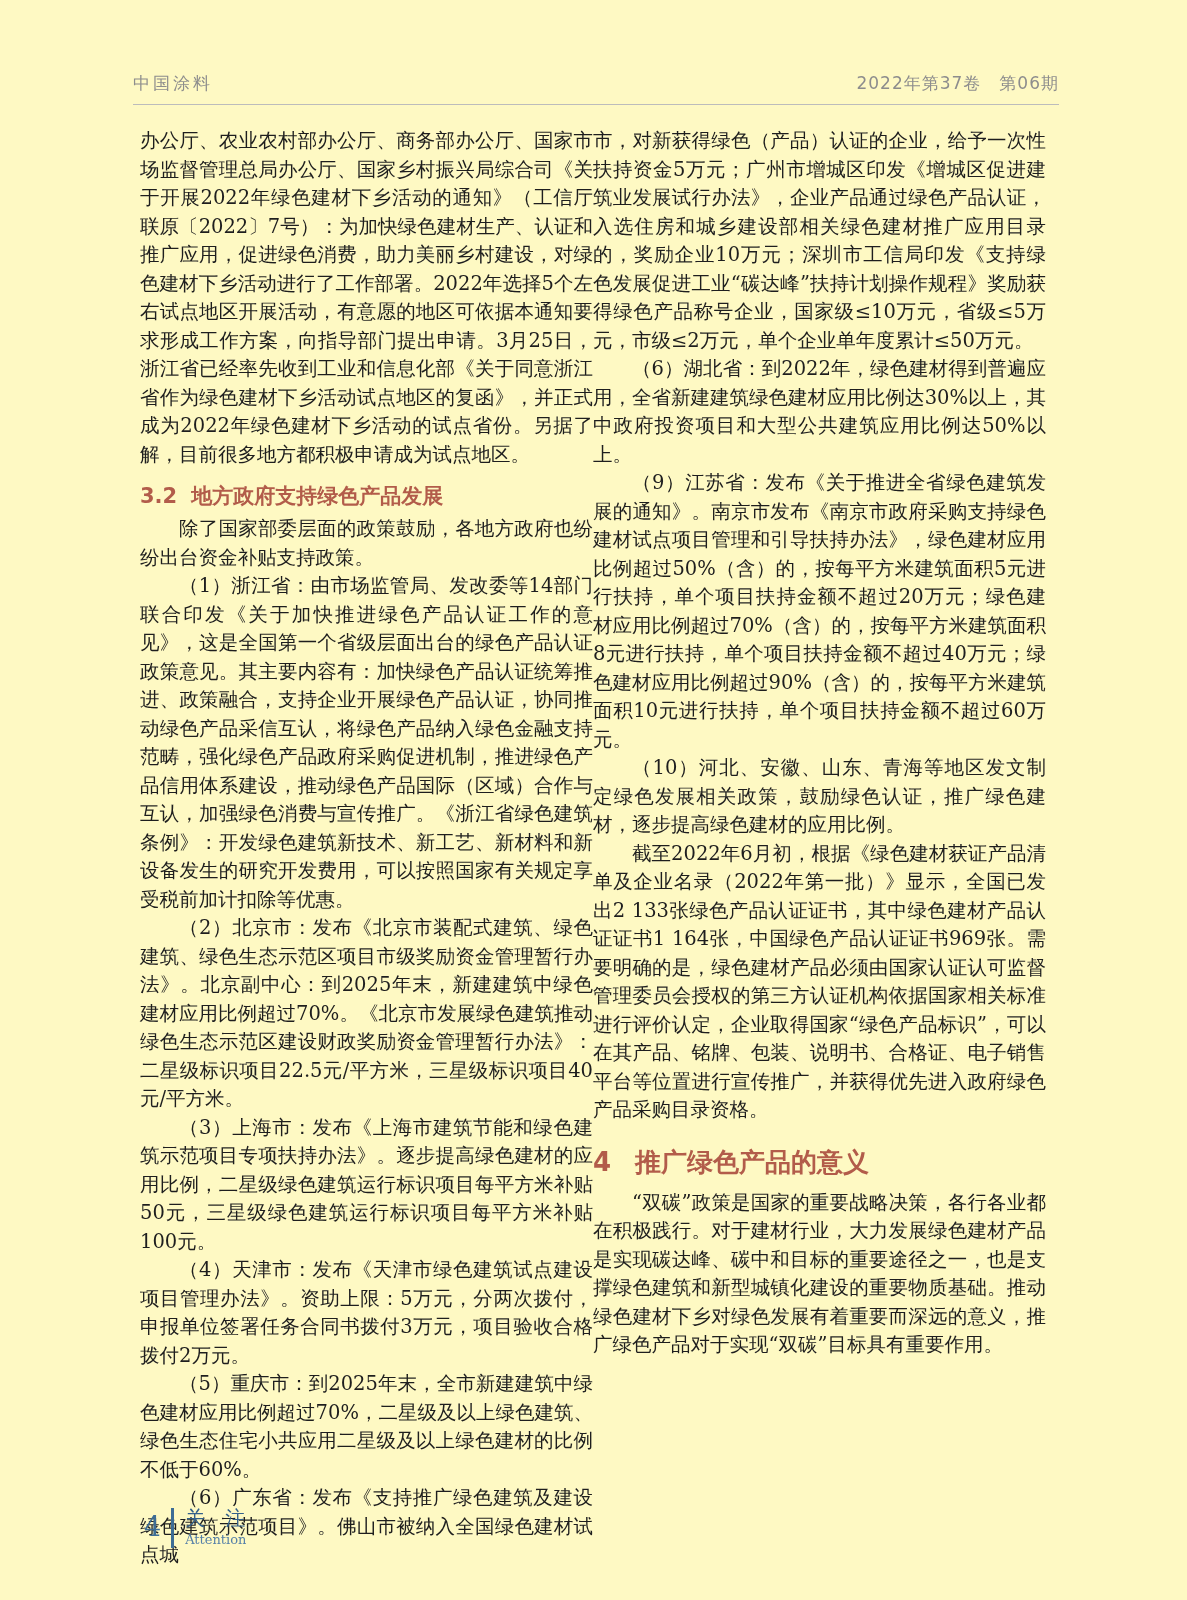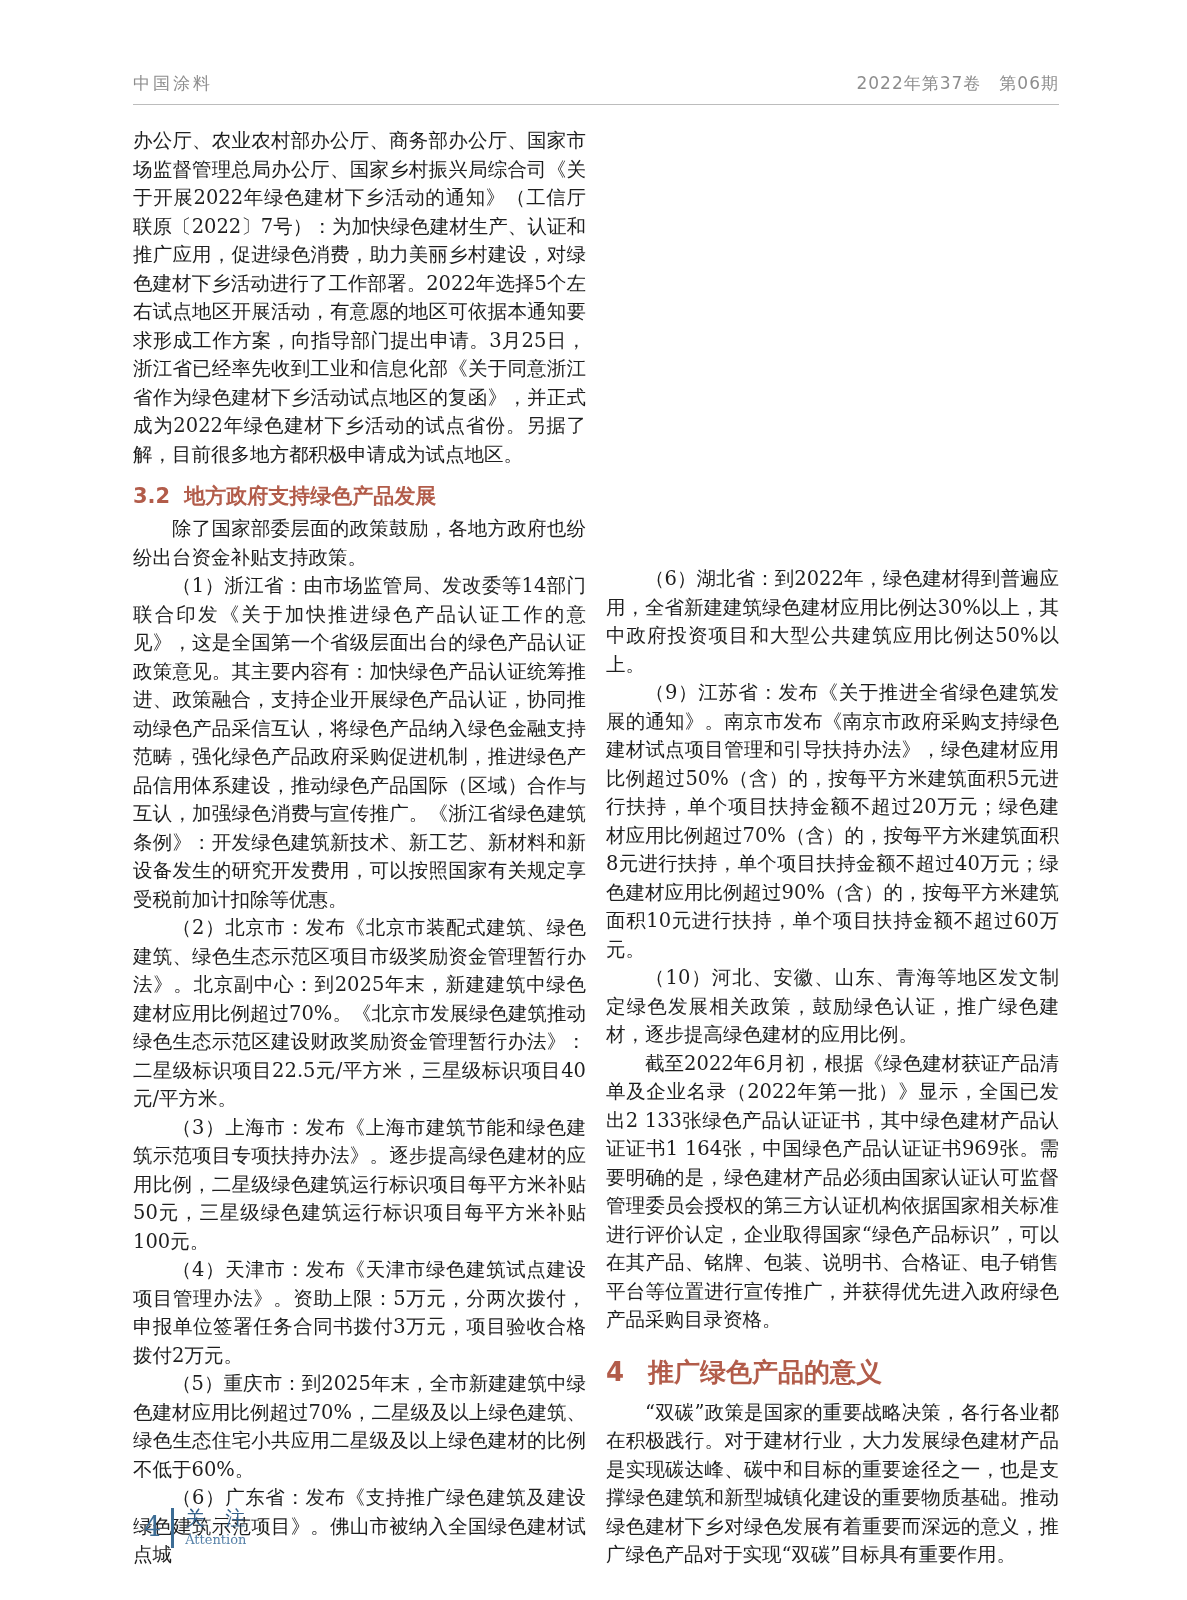--- a/index.html
+++ b/index.html
@@ -1,37 +1,37 @@
 <!DOCTYPE html>
 <html><head>
 <meta charset="utf-8">
 <style>
   html,body{margin:0;padding:0;background:#e9e9e9;}
   .page{
     position:relative;
     width:1187px;height:1600px;
     margin:0 auto;
-    background:#ffffff;
+    background:#fef9c3;
     overflow:hidden;
     font-family:"DejaVu Serif","Liberation Serif",serif;
   }
   
   .page-header{
     position:absolute;left:133px;top:72px;width:926px;
     display:flex;justify-content:space-between;align-items:flex-end;
     padding-bottom:9px;border-bottom:1px solid #bcbcbc;
     color:#8d8d8d;font-size:17px;
     font-family:"DejaVu Sans","Liberation Sans",sans-serif;
   }
   .journal-name{letter-spacing:3px;}
   .issue-info{letter-spacing:1px;margin-left:12px;}
   
   .columns{
-    position:absolute;left:133px;top:127px;width:926px;
-    display:flex;gap:20px;align-items:flex-end;
+    position:absolute;left:140px;top:127px;width:926px;
+    display:flex;
   }
   .col{width:453px;}
   .para{
     margin:0;
     font-size:19.5px;line-height:28.5px;
     text-align:justify;text-justify:inter-ideograph;
     color:#1e1e1e;
     text-indent:2em;
   }
   .para.no-indent{text-indent:0;}
@@ -90,20 +90,21 @@
       <p class="para">除了国家部委层面的政策鼓励，各地方政府也纷纷出台资金补贴支持政策。</p>
       <p class="para">（1）浙江省：由市场监管局、发改委等14部门联合印发《关于加快推进绿色产品认证工作的意见》，这是全国第一个省级层面出台的绿色产品认证政策意见。其主要内容有：加快绿色产品认证统筹推进、政策融合，支持企业开展绿色产品认证，协同推动绿色产品采信互认，将绿色产品纳入绿色金融支持范畴，强化绿色产品政府采购促进机制，推进绿色产品信用体系建设，推动绿色产品国际（区域）合作与互认，加强绿色消费与宣传推广。《浙江省绿色建筑条例》：开发绿色建筑新技术、新工艺、新材料和新设备发生的研究开发费用，可以按照国家有关规定享受税前加计扣除等优惠。</p>
       <p class="para">（2）北京市：发布《北京市装配式建筑、绿色建筑、绿色生态示范区项目市级奖励资金管理暂行办法》。北京副中心：到2025年末，新建建筑中绿色建材应用比例超过70%。《北京市发展绿色建筑推动绿色生态示范区建设财政奖励资金管理暂行办法》：二星级标识项目22.5元/平方米，三星级标识项目40元/平方米。</p>
       <p class="para">（3）上海市：发布《上海市建筑节能和绿色建筑示范项目专项扶持办法》。逐步提高绿色建材的应用比例，二星级绿色建筑运行标识项目每平方米补贴50元，三星级绿色建筑运行标识项目每平方米补贴100元。</p>
       <p class="para">（4）天津市：发布《天津市绿色建筑试点建设项目管理办法》。资助上限：5万元，分两次拨付，申报单位签署任务合同书拨付3万元，项目验收合格拨付2万元。</p>
       <p class="para">（5）重庆市：到2025年末，全市新建建筑中绿色建材应用比例超过70%，二星级及以上绿色建筑、绿色生态住宅小共应用二星级及以上绿色建材的比例不低于60%。</p>
       <p class="para">（6）广东省：发布《支持推广绿色建筑及建设绿色建筑示范项目》。佛山市被纳入全国绿色建材试点城</p>
     </div>
 
     <div class="col">
+      <p class="para no-indent">市，对新获得绿色（产品）认证的企业，给予一次性扶持资金5万元；广州市增城区印发《增城区促进建筑业发展试行办法》，企业产品通过绿色产品认证，入选住房和城乡建设部相关绿色建材推广应用目录的，奖励企业10万元；深圳市工信局印发《支持绿色发展促进工业“碳达峰”扶持计划操作规程》奖励获得绿色产品称号企业，国家级≤10万元，省级≤5万元，市级≤2万元，单个企业单年度累计≤50万元。</p>
       <p class="para">（6）湖北省：到2022年，绿色建材得到普遍应用，全省新建建筑绿色建材应用比例达30%以上，其中政府投资项目和大型公共建筑应用比例达50%以上。</p>
       <p class="para">（9）江苏省：发布《关于推进全省绿色建筑发展的通知》。南京市发布《南京市政府采购支持绿色建材试点项目管理和引导扶持办法》，绿色建材应用比例超过50%（含）的，按每平方米建筑面积5元进行扶持，单个项目扶持金额不超过20万元；绿色建材应用比例超过70%（含）的，按每平方米建筑面积8元进行扶持，单个项目扶持金额不超过40万元；绿色建材应用比例超过90%（含）的，按每平方米建筑面积10元进行扶持，单个项目扶持金额不超过60万元。</p>
       <p class="para">（10）河北、安徽、山东、青海等地区发文制定绿色发展相关政策，鼓励绿色认证，推广绿色建材，逐步提高绿色建材的应用比例。</p>
       <p class="para">截至2022年6月初，根据《绿色建材获证产品清单及企业名录（2022年第一批）》显示，全国已发出2 133张绿色产品认证证书，其中绿色建材产品认证证书1 164张，中国绿色产品认证证书969张。需要明确的是，绿色建材产品必须由国家认证认可监督管理委员会授权的第三方认证机构依据国家相关标准进行评价认定，企业取得国家“绿色产品标识”，可以在其产品、铭牌、包装、说明书、合格证、电子销售平台等位置进行宣传推广，并获得优先进入政府绿色产品采购目录资格。</p>
       <h2 class="main-heading">
         <span class="h-num">4</span><span class="h-title">推广绿色产品的意义</span>
       </h2>
       <p class="para">“双碳”政策是国家的重要战略决策，各行各业都在积极践行。对于建材行业，大力发展绿色建材产品是实现碳达峰、碳中和目标的重要途径之一，也是支撑绿色建筑和新型城镇化建设的重要物质基础。推动绿色建材下乡对绿色发展有着重要而深远的意义，推广绿色产品对于实现“双碳”目标具有重要作用。</p>
     </div>
 

